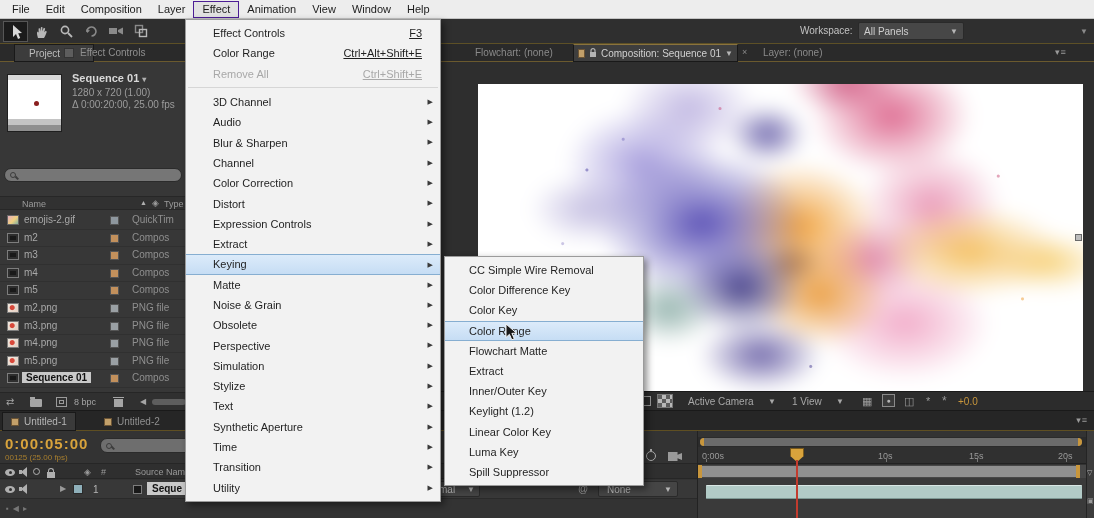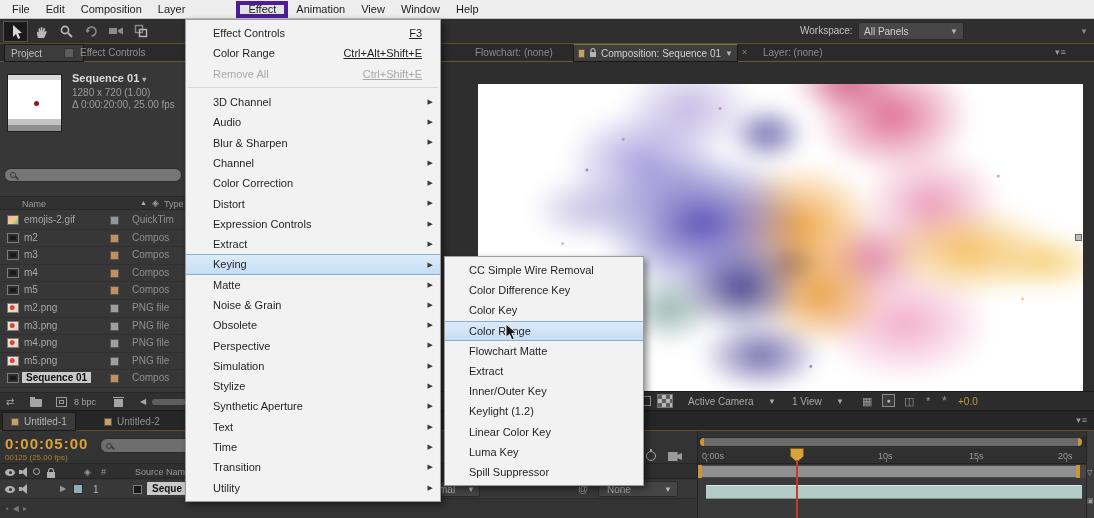--- a/index.html
+++ b/index.html
@@ -5,21 +5,21 @@
   * { box-sizing: border-box; margin: 0; padding: 0; }
   body { background:#111; font-family:"Liberation Sans", sans-serif; }
   .screen { position:relative; width:1094px; height:518px; background:#ef4444; overflow:hidden;
             font-family:"Liberation Sans", sans-serif; }
 
   
   .menubar { position:absolute; left:0; top:0; width:100%; height:19px; background:#ededed;
              border-bottom:1px solid #c4c4c4; display:flex; align-items:center; padding-left:4px;
              font-size:11px; color:#1c1c1c; z-index:40; }
   .menubar .mi { padding:1px 8px; height:17px; display:flex; align-items:center; }
-  .menubar .mi.active { border:4px solid #4c1d95; background:#e2e2e2;margin-left:43px; }
+  .menubar .mi.active { border:1px solid #4c1d95; background:#e2e2e2; }
 
   
   .toolbar { position:absolute; left:0; top:19px; width:100%; height:25px; background:#2f2f2f;
              border-bottom:1px solid #5d5026; display:flex; align-items:center; padding-left:3px; }
   .tool { width:25px; height:21px; display:flex; align-items:center; justify-content:center; }
   .tool.active { background:#1b1b1b; border:1px solid #565656; }
   .tool svg { display:block; }
   .workspace-label { position:absolute; left:800px; top:6px; font-size:10px; color:#c2c2c2; }
   .workspace-dd { position:absolute; left:858px; top:3px; width:106px; height:18px; background:#474747;
                   border:1px solid #2a2a2a; border-radius:2px; color:#cfcfcf; font-size:10px;
@@ -37,23 +37,23 @@
   .tab-comp .sq { width:9px; height:9px; background:#c2a06a; border:1px solid #6b5435; }
   .tab-comp .lbl { font-size:10px; color:#d0d0d0; white-space:nowrap; }
   .tab-comp .caret { font-size:8px; color:#b5b5b5; }
   .tab-close { position:absolute; left:552px; top:3px; font-size:9px; color:#8a8a8a; }
   .tab-layer { position:absolute; left:573px; top:3px; font-size:10px; color:#8a8a8a; }
   .vtabs-menu { position:absolute; left:865px; top:3px; font-size:9px; color:#9a9a9a; letter-spacing:1px; }
 
   
   .ptabs { position:absolute; left:0; top:44px; width:190px; height:18px; background:#2a2a2a;
            border-bottom:1px solid #6b5a2e; }
-  .ptab-active { position:absolute; left:4px; top:0; width:80px; height:18px; background:#3c3c3c;
+  .ptab-active { position:absolute; left:14px; top:0; width:80px; height:18px; background:#3c3c3c;
                  border:1px solid #191919; color:#bdbdbd; font-size:10px; display:flex;
-                 align-items:center; padding-left:6px; }
+                 align-items:center; padding-left:14px; }
   .ptab-ec-icon { position:absolute; left:64px; top:4px; width:10px; height:10px; background:#5d5d5d;
                   border:1px solid #333; }
   .ptab-ec { position:absolute; left:80px; top:3px; font-size:10px; color:#8f8f8f; }
 
   .project { position:absolute; left:0; top:62px; width:190px; height:348px; background:#373737;
              border-right:1px solid #191919; }
   .thumb { position:absolute; left:7px; top:12px; width:55px; height:58px; background:#fff;
            border:1px solid #1f1f1f; }
   .thumb .band-top { position:absolute; left:0; top:0; right:0; height:5px; background:#d9d9d9; }
   .thumb .band-b1 { position:absolute; left:0; bottom:6px; right:0; height:6px; background:#c4c4c4; }
@@ -711,27 +711,27 @@
         <span class="arr">▶</span>
       </div>
 
       <div class="mitem submenu">
         <span class="lbl">Stylize</span>
         <span class="sc"></span>
         <span class="arr">▶</span>
       </div>
 
       <div class="mitem submenu">
+        <span class="lbl">Text</span>
+        <span class="sc"></span>
+        <span class="arr">▶</span>
+      </div>
+
+      <div class="mitem submenu">
         <span class="lbl">Synthetic Aperture</span>
-        <span class="sc"></span>
-        <span class="arr">▶</span>
-      </div>
-
-      <div class="mitem submenu">
-        <span class="lbl">Text</span>
         <span class="sc"></span>
         <span class="arr">▶</span>
       </div>
 
       <div class="mitem submenu">
         <span class="lbl">Time</span>
         <span class="sc"></span>
         <span class="arr">▶</span>
       </div>
 

